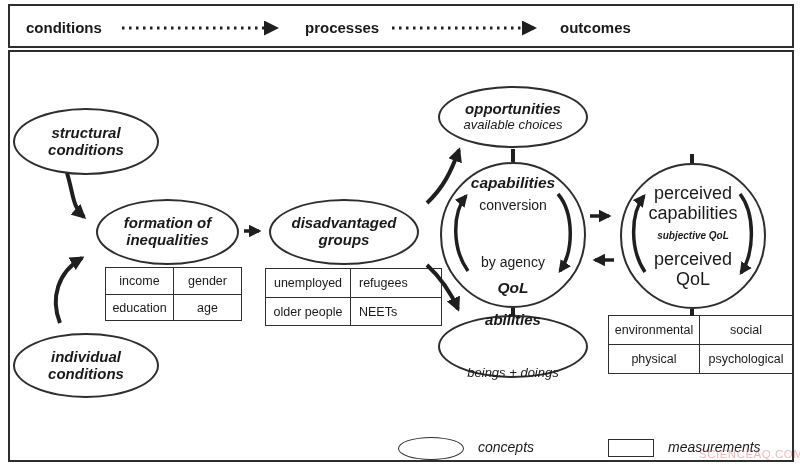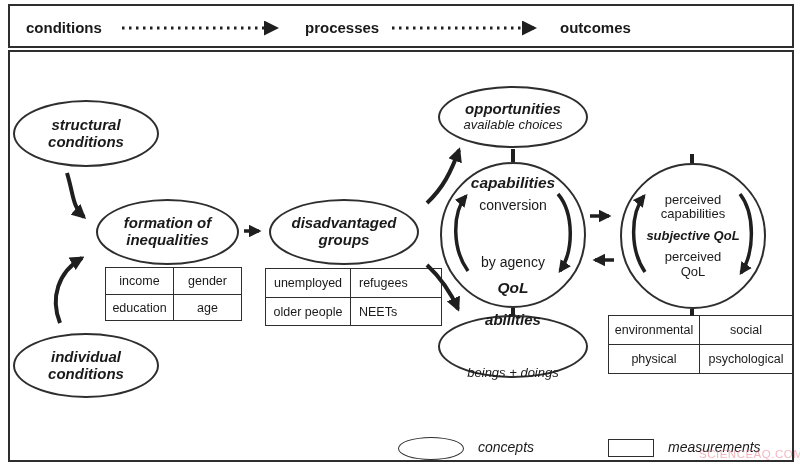--- a/index.html
+++ b/index.html
@@ -6,21 +6,21 @@
   #stage{position:relative;width:800px;height:465px;background:#fff;overflow:hidden;
          font-family:"Liberation Sans",sans-serif;color:#1a1a1a;}
   .box{position:absolute;border:2px solid #2e2e2e;background:#fff;box-sizing:border-box;}
   .lbl{position:absolute;white-space:nowrap;}
   .stage-label{font-weight:bold;font-size:15px;}
   .ellipse{position:absolute;border:2px solid #2e2e2e;border-radius:50%;background:#fff;
            box-sizing:border-box;display:flex;flex-direction:column;align-items:center;
            justify-content:center;text-align:center;z-index:2;}
   .concept{font-weight:bold;font-style:italic;font-size:15px;line-height:1.12;}
   .concept-sub{font-style:italic;font-size:13px;line-height:1.15;margin-top:1px;}
-  .plain{font-size:13px;line-height:1.12;}
+  .plain{font-size:18px;line-height:1.12;}
   table.mtable{position:absolute;border-collapse:collapse;background:#fff;z-index:2;table-layout:fixed;}
   table.mtable td{border:1.5px solid #2e2e2e;font-size:12.5px;text-align:center;padding:0 3px;
                   white-space:nowrap;overflow:hidden;}
   table.mtable td.lft{text-align:left;padding-left:8px;}
   .wb-item{position:absolute;font-size:12px;white-space:nowrap;}
   .legend-ellipse{position:absolute;border:1.5px solid #2e2e2e;border-radius:50%;background:#fff;z-index:2;}
   .legend-rect{position:absolute;border:1.5px solid #2e2e2e;background:#fff;z-index:2;}
   .legend-text{font-style:italic;font-size:14px;}
   #overlay{position:absolute;left:0;top:0;z-index:5;pointer-events:none;}
   #watermark{position:absolute;left:699px;top:448px;font-size:11.5px;letter-spacing:.5px;
@@ -32,21 +32,21 @@
 <div id="stage">
 
   <div class="box" style="left:8px;top:4px;width:786px;height:44px;">
     <span class="lbl stage-label" style="left:16px;top:13px;">conditions</span>
     <span class="lbl stage-label" style="left:295px;top:13px;">processes</span>
     <span class="lbl stage-label" style="left:550px;top:13px;">outcomes</span>
   </div>
 
   <div class="box" style="left:8px;top:50px;width:786px;height:412px;"></div>
 
-  <div class="ellipse" style="left:13px;top:100px;width:146px;height:67px;">
+  <div class="ellipse" style="left:13px;top:108px;width:146px;height:67px;">
     <span class="concept">structural</span>
     <span class="concept">conditions</span>
   </div>
 
   <div class="ellipse" style="left:96px;top:199px;width:143px;height:66px;">
     <span class="concept">formation of</span>
     <span class="concept">inequalities</span>
   </div>
 
   <div class="ellipse" style="left:13px;top:333px;width:146px;height:65px;">
@@ -99,21 +99,21 @@
 
   <div class="ellipse" style="left:438px;top:315px;width:150px;height:63px;gap:37px;">
     <span class="concept">abilities</span>
     <span class="concept-sub">beings + doings</span>
   </div>
 
 
   <div class="ellipse" style="left:620px;top:163px;width:146px;height:146px;">
     <span class="plain">perceived</span>
     <span class="plain">capabilities</span>
-    <span class="concept" style="font-size:13px;margin:7px 0;">subjective QoL</span>
+    <span class="concept" style="font-size:10px;margin:7px 0;">subjective QoL</span>
     <span class="plain">perceived</span>
     <span class="plain">QoL</span>
   </div>
 
   <table class="mtable" style="left:608px;top:315px;width:170px;">
     <tbody>
         <tr style="height:29px;">
       <td style="width:84px;">environmental</td>
       <td style="width:86px;">social</td>
     </tr>

